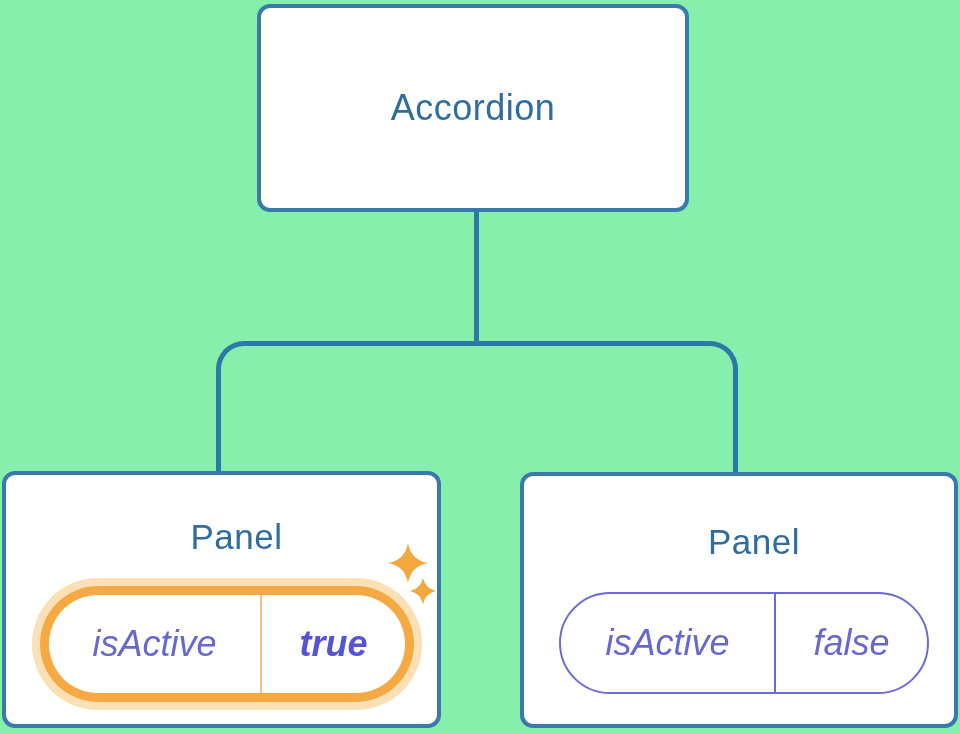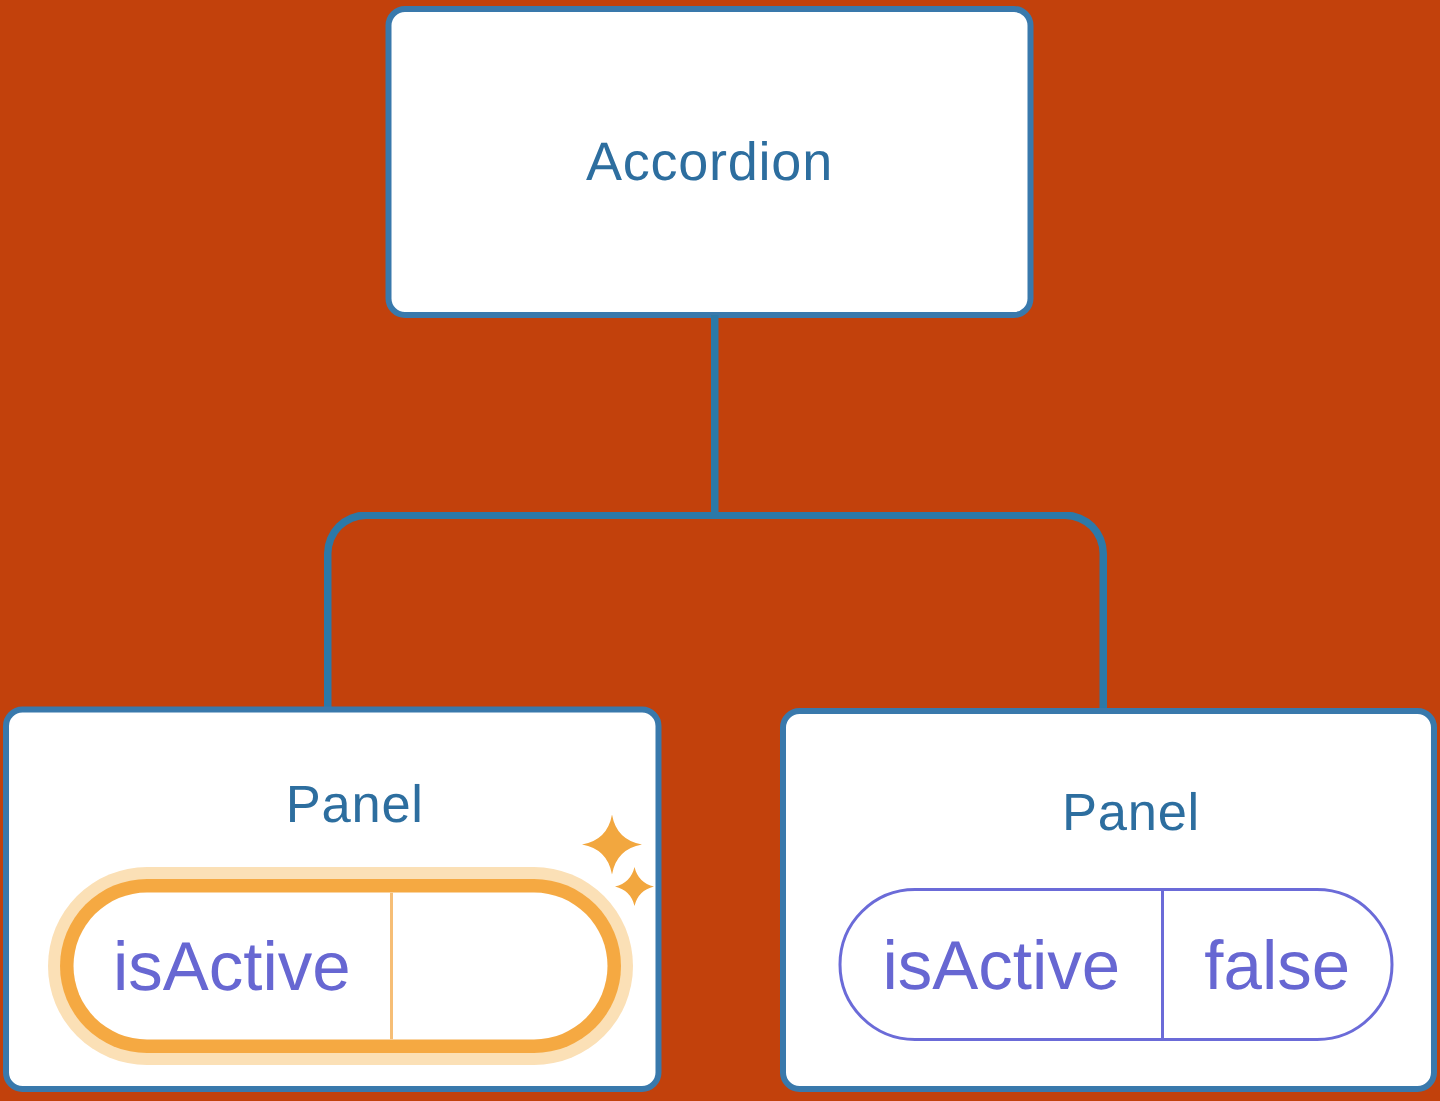--- a/index.html
+++ b/index.html
@@ -3,21 +3,21 @@
 <meta charset="utf-8">
 <style>
   * { margin: 0; padding: 0; box-sizing: border-box; }
   html, body { width: 960px; height: 734px; }
   body { font-family: "Liberation Sans", sans-serif; }
 
   .stage {
     position: relative;
     width: 960px;
     height: 734px;
-    background: #c2410c;
+    background: #86efac;
     overflow: hidden;
   }
 
   
   .node {
     position: absolute;
     background: #ffffff;
     border: 4px solid #3979AC;
     border-radius: 13px;
   }
@@ -90,21 +90,22 @@
     border-radius: 51px;
     border: 2px solid #6B6BD8;
   }
   .pill-inactive .state-divider { width: 2px; background: #6B6BD8; }
 
   .state-seg {
     display: flex;
     align-items: center;
     justify-content: center;
     color: #6767D2;
-    font-size: 46px;
+    font-size: 36px;
+    font-style: italic;
   }
   .pill-active  .seg-key { width: 211px; }
   .pill-active  .seg-val { flex: 1; font-weight: 700; color: #5653D4; }
   .pill-inactive .seg-key { width: 213px; }
   .pill-inactive .seg-val { flex: 1; }
 
   
   .sparkles {
     position: absolute;
     left: 385px; top: 540px;
@@ -121,20 +122,21 @@
   </div>
 
   <div class="connector-stem"></div>
   <div class="connector-bracket"></div>
 
   <div class="node panel-node-left">
     <div class="panel-title">Panel</div>
     <div class="state-pill pill-active">
       <div class="state-seg seg-key">isActive</div>
       <div class="state-divider"></div>
+      <div class="state-seg seg-val">true</div>
     </div>
   </div>
 
   <svg class="sparkles" viewBox="0 0 55 68" xmlns="http://www.w3.org/2000/svg">
     <path fill="#F2A73F" d="M23 3 Q26 20 43 23 Q26 26 23 43 Q20 26 3 23 Q20 20 23 3 Z"></path>
     <path fill="#F2A73F" d="M38 38 Q40.5 48.5 51 51 Q40.5 53.5 38 64 Q35.5 53.5 25 51 Q35.5 48.5 38 38 Z"></path>
   </svg>
 
   <div class="node panel-node-right">
     <div class="panel-title">Panel</div>

